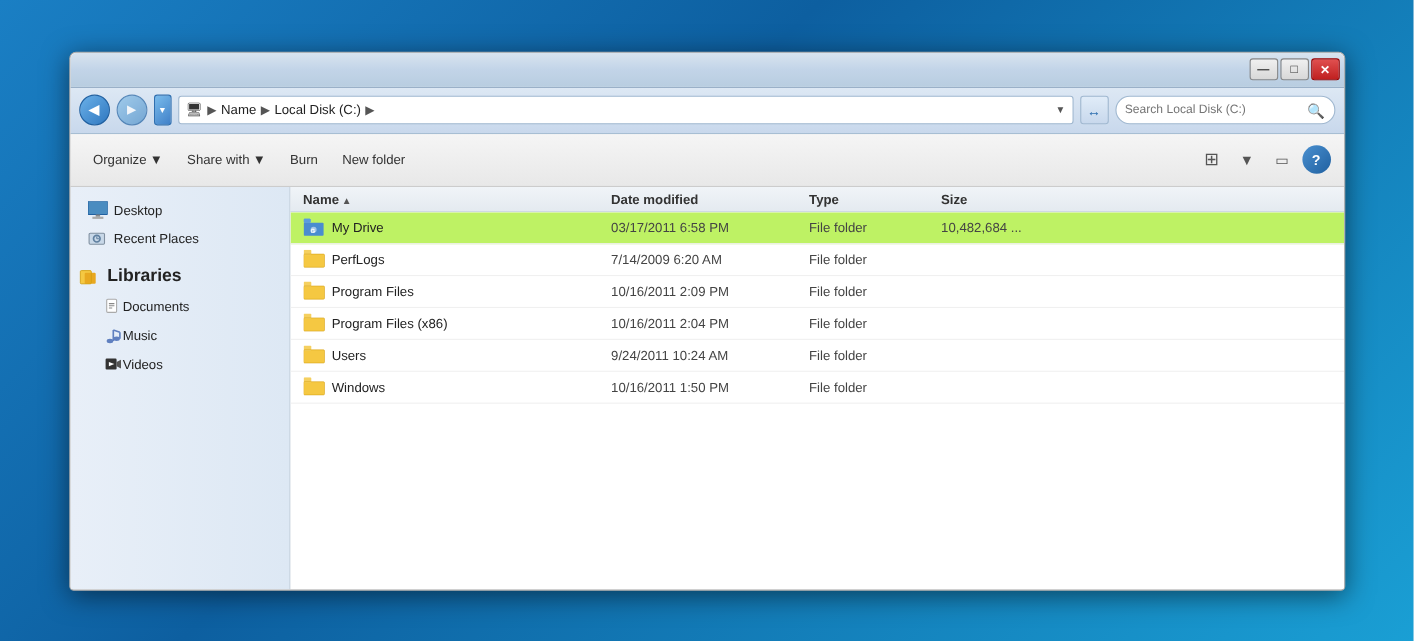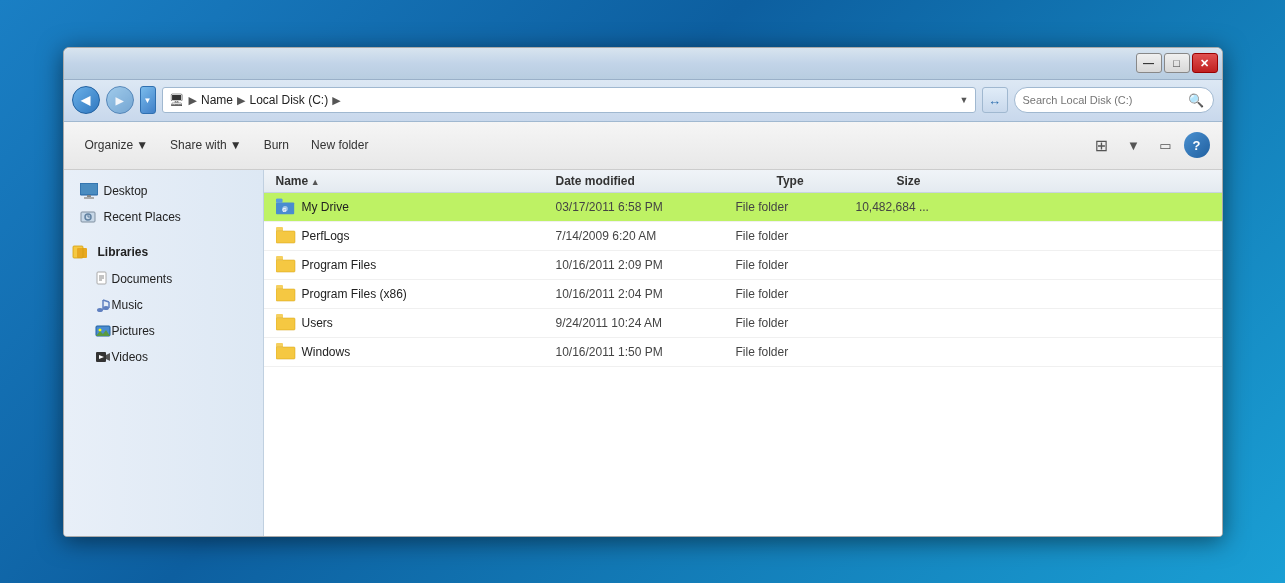--- a/index.html
+++ b/index.html
@@ -265,24 +265,23 @@
       display: inline-flex;
       align-items: center;
       justify-content: center;
       flex-shrink: 0;
     }
     .sidebar-section {
       margin-top: 8px;
     }
     .sidebar-group-header {
       display: flex;
-      align-items: center;
       padding: 4px 8px;
       gap: 6px;
-      font-size: 12px;
+      font-size: 16px;
       color: #222;
       font-weight: 600;
       cursor: pointer;
     }
     .sidebar-group-icon {
       width: 20px;
       height: 20px;
       display: inline-flex;
       align-items: center;
       justify-content: center;
@@ -310,21 +309,21 @@
       background: linear-gradient(to bottom, #f0f4f8, #e4eaf0);
       border-bottom: 1px solid #c8d4e0;
       font-size: 12px;
       color: #333;
       font-weight: 600;
       gap: 0;
     }
     .col-name { width: 280px; cursor: pointer; }
     .col-name::after { content: ' ▲'; font-size: 9px; color: #555; }
     .col-date { width: 180px; }
-    .col-type { width: 120px; margin-left: 41px; }
+    .col-type { width: 120px; }
     .col-size { flex: 1; }
     .file-list {
       flex: 1;
       overflow-y: auto;
       background: white;
     }
     .file-row {
       display: flex;
       align-items: center;
       padding: 5px 12px;
@@ -478,30 +477,20 @@
                   <ellipse cx="5" cy="13" rx="3" ry="2" fill="#6080c0"></ellipse>
                   <ellipse cx="11" cy="11" rx="3" ry="2" fill="#6080c0"></ellipse>
                   <line x1="8" y1="13" x2="8" y2="3" stroke="#6080c0" stroke-width="1.5"></line>
                   <line x1="8" y1="3" x2="14" y2="5" stroke="#6080c0" stroke-width="1.5"></line>
                   <line x1="14" y1="5" x2="14" y2="11" stroke="#6080c0" stroke-width="1.5"></line>
                 </svg>
             </span>
             <span>Music</span>
           </div>
 
-          <div class="sidebar-sub-item">
-            <span class="sidebar-icon">
-              <svg width="16" height="16" viewBox="0 0 16 16">
-                  <rect x="1" y="3" width="14" height="10" rx="1" fill="#4a8cd0" stroke="#2060a0" stroke-width="1"></rect>
-                  <circle cx="5" cy="7" r="1.5" fill="yellow"></circle>
-                  <polyline points="1,13 5,8 8,11 11,7 15,13" fill="#5a9a40" stroke="none"></polyline>
-                </svg>
-            </span>
-            <span>Pictures</span>
-          </div>
 
           <div class="sidebar-sub-item">
             <span class="sidebar-icon">
               <svg width="16" height="16" viewBox="0 0 16 16">
                   <rect x="1" y="3" width="10" height="10" rx="1" fill="#333"></rect>
                   <polygon points="11,6 15,4 15,12 11,10" fill="#555"></polygon>
                   <polygon points="4,6 9,8 4,10" fill="white"></polygon>
                 </svg>
             </span>
             <span>Videos</span>

